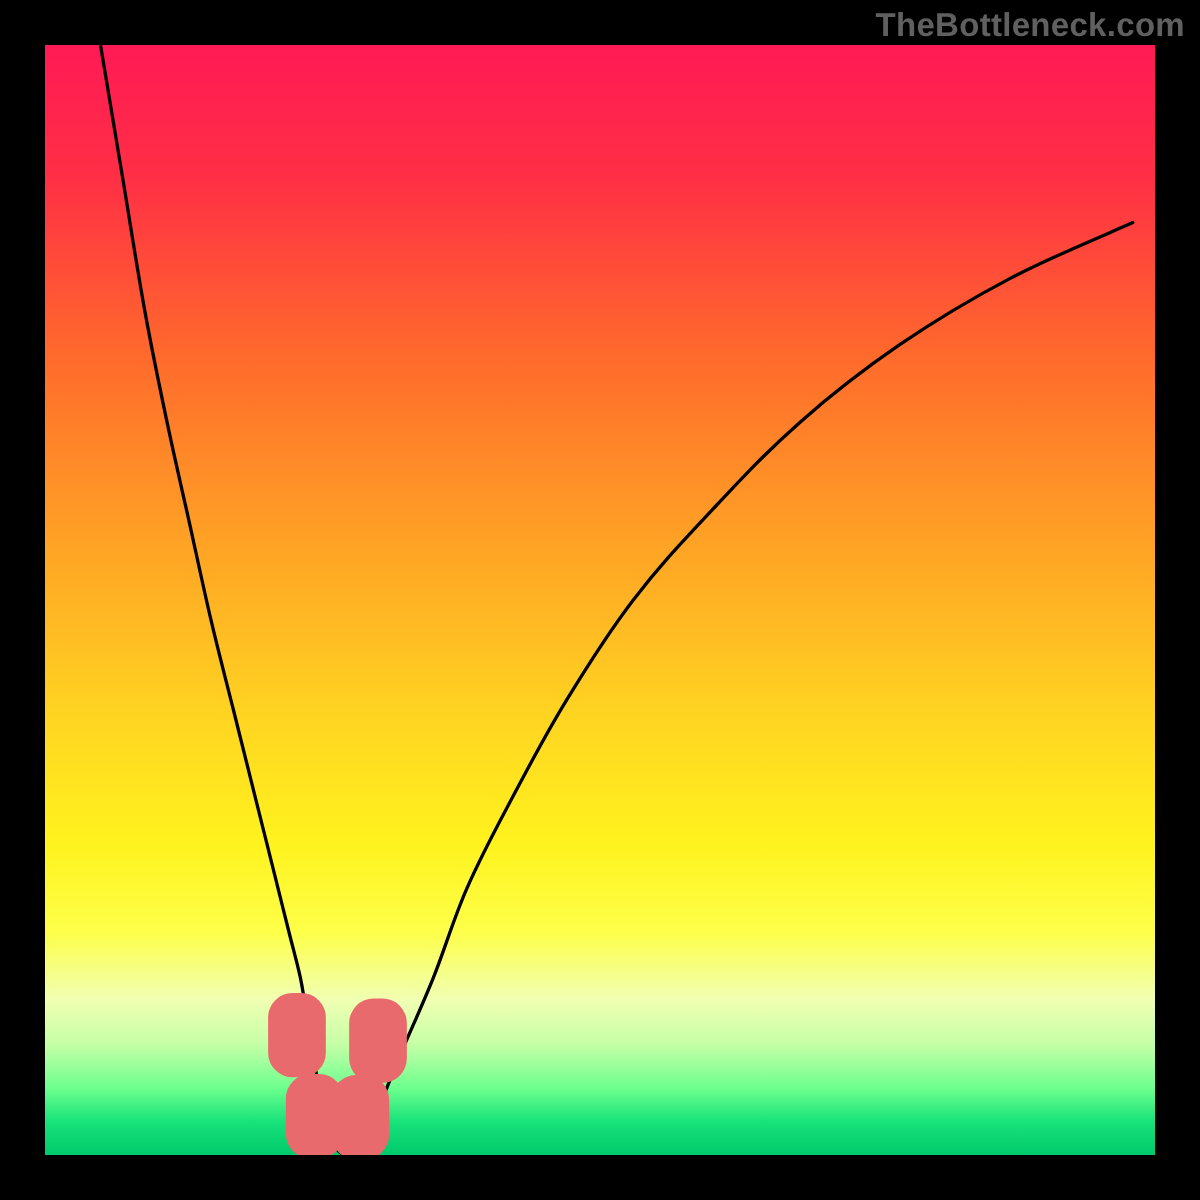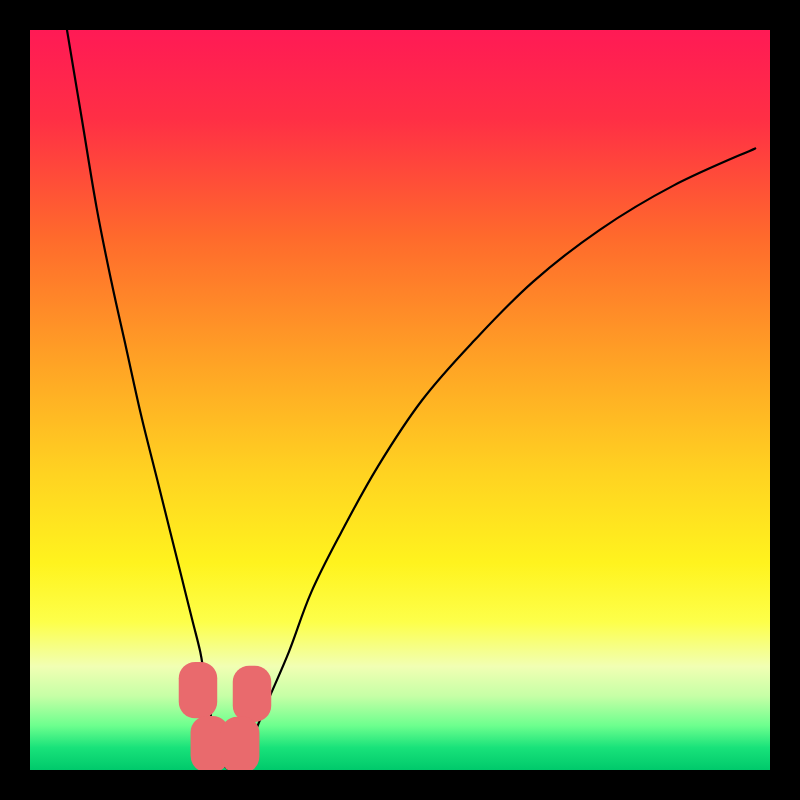--- a/index.html
+++ b/index.html
@@ -34,20 +34,21 @@
     width: 740px;
     height: 740px;
     background: #000;
   }
   svg { display: block; }
 </style>
 </head>
 <body>
 
 <div class="outer">
+  <div class="watermark">TheBottleneck.com</div>
   <div class="plot-wrap">
     <svg id="chart-svg" width="740" height="740" viewBox="0 0 740 740" preserveAspectRatio="none">
       <defs>
         <linearGradient id="bg-grad" x1="0" y1="0" x2="0" y2="1">
             <stop offset="0%" stop-color="#ff1a55"></stop>
             <stop offset="12%" stop-color="#ff2f45"></stop>
             <stop offset="28.000000000000004%" stop-color="#ff6a2c"></stop>
             <stop offset="45%" stop-color="#ffa325"></stop>
             <stop offset="60%" stop-color="#ffd321"></stop>
             <stop offset="72%" stop-color="#fff31e"></stop>

